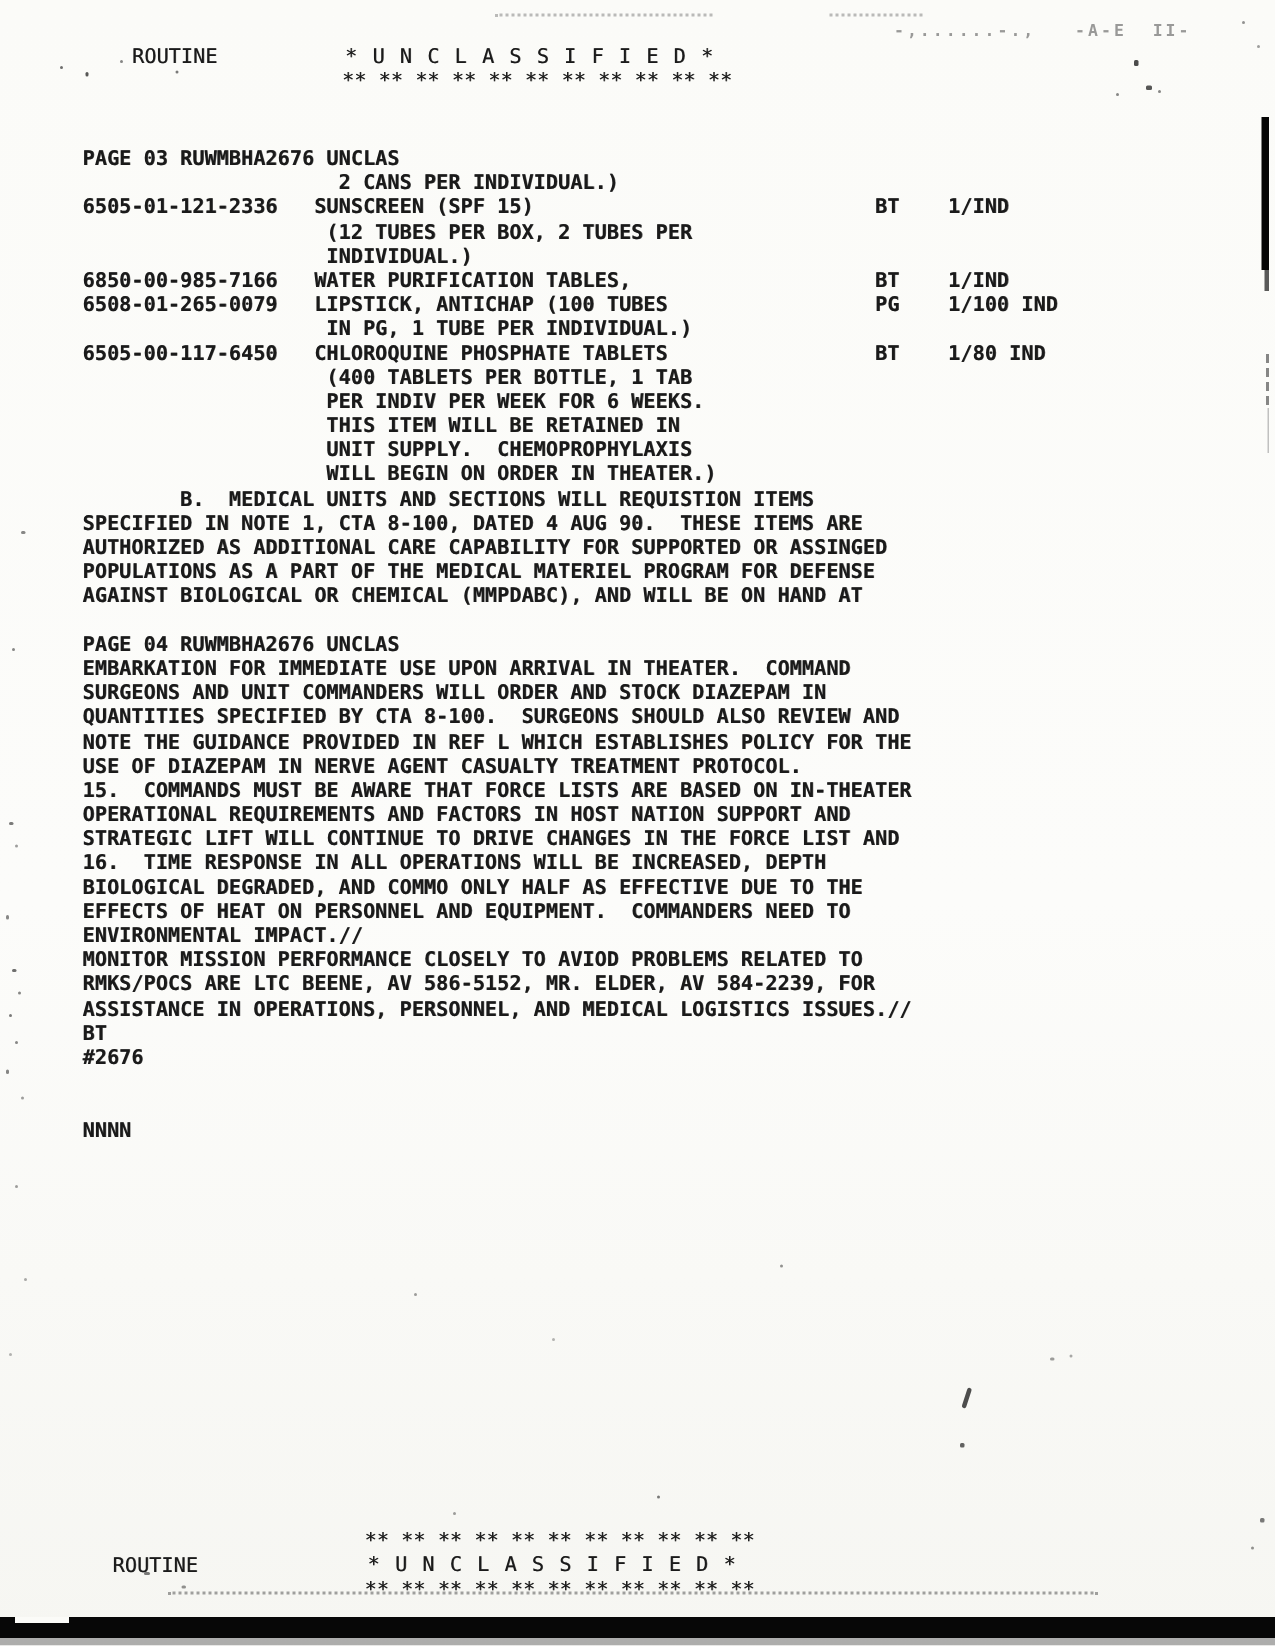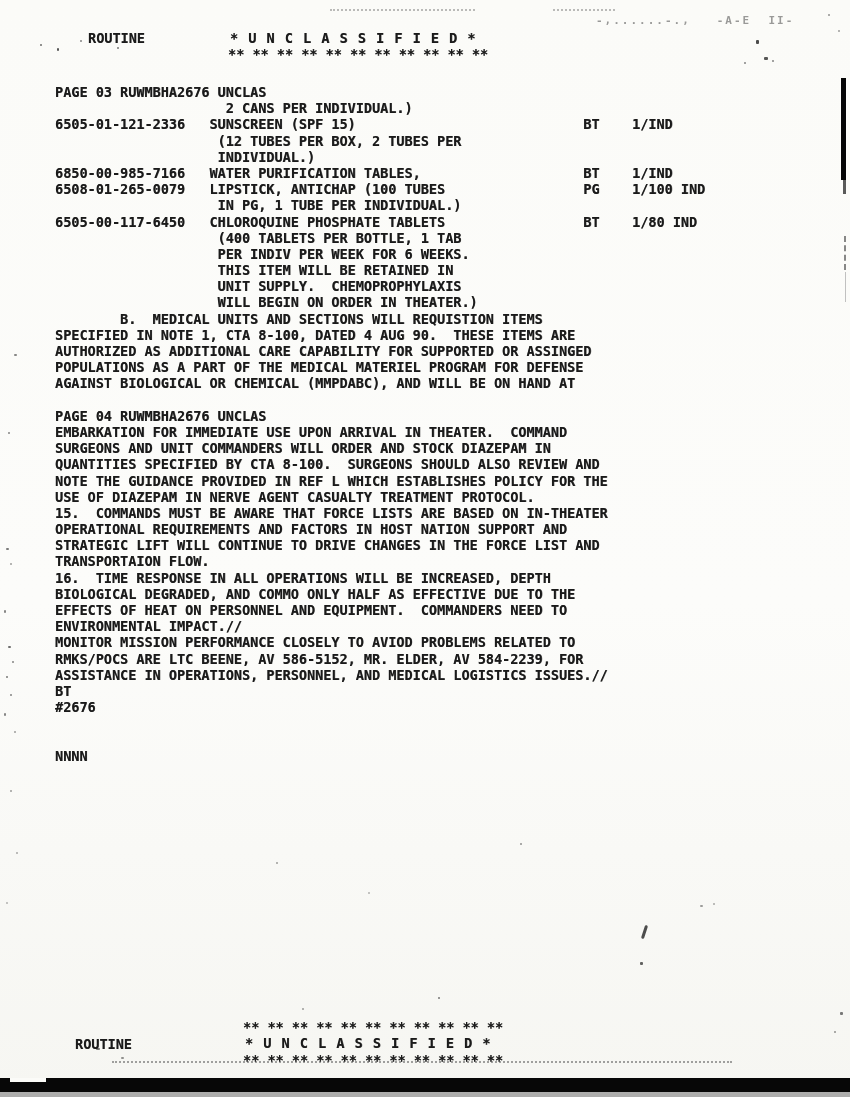--- a/index.html
+++ b/index.html
@@ -3,26 +3,26 @@
 <meta charset="utf-8">
 <style>
   html,body{margin:0;padding:0;}
   body{
     width:850px;height:1097px;position:relative;overflow:hidden;
     background:linear-gradient(180deg,#fbfbf8 0%,#fcfcfa 55%,#f6f6f2 100%);
     font-family:"DejaVu Sans Mono", monospace;
   }
   .page{position:absolute;inset:0;}
   .doc-text{
-    position:absolute;color:#1a1a1a;font-weight:bold;font-size:13.5px;
+    position:absolute;color:#1a1a1a;font-weight:normal;font-size:13.5px;
     white-space:pre;letter-spacing:0;
     text-shadow:0.35px 0 0 rgba(25,25,25,.65);
   }
   .banner-spaced{letter-spacing:1px;text-align:center;}
-  #body-block{position:absolute;left:55px;top:84px;}
+  #body-block{position:absolute;left:55px;top:98px;}
   .ln{white-space:pre;height:16.2px;line-height:16.2px;font-size:13.5px;
       color:#1a1a1a;font-weight:bold;text-shadow:0.35px 0 0 rgba(25,25,25,.65);}
   .smudge{
     position:absolute;left:596px;top:14px;color:#3a3a3a;font-size:11px;
     font-weight:bold;letter-spacing:2px;opacity:.5;filter:blur(.4px);white-space:pre;
   }
   .artifact{position:absolute;}
   .edge-line-1{left:841px;top:78px;width:5px;height:102px;background:#050505;}
   .edge-line-2{left:843px;top:180px;width:3px;height:14px;background:#3d3d3d;opacity:.85;}
   .edge-line-3{left:844px;top:236px;width:0;height:34px;border-left:2px dashed #555;opacity:.7;}
@@ -71,21 +71,20 @@
       <div class="ln"></div>
       <div class="ln">PAGE 04 RUWMBHA2676 UNCLAS</div>
       <div class="ln">EMBARKATION FOR IMMEDIATE USE UPON ARRIVAL IN THEATER.  COMMAND</div>
       <div class="ln">SURGEONS AND UNIT COMMANDERS WILL ORDER AND STOCK DIAZEPAM IN</div>
       <div class="ln">QUANTITIES SPECIFIED BY CTA 8-100.  SURGEONS SHOULD ALSO REVIEW AND</div>
       <div class="ln">NOTE THE GUIDANCE PROVIDED IN REF L WHICH ESTABLISHES POLICY FOR THE</div>
       <div class="ln">USE OF DIAZEPAM IN NERVE AGENT CASUALTY TREATMENT PROTOCOL.</div>
       <div class="ln">15.  COMMANDS MUST BE AWARE THAT FORCE LISTS ARE BASED ON IN-THEATER</div>
       <div class="ln">OPERATIONAL REQUIREMENTS AND FACTORS IN HOST NATION SUPPORT AND</div>
       <div class="ln">STRATEGIC LIFT WILL CONTINUE TO DRIVE CHANGES IN THE FORCE LIST AND</div>
-      <div class="ln">TRANSPORTAION FLOW.</div>
       <div class="ln">16.  TIME RESPONSE IN ALL OPERATIONS WILL BE INCREASED, DEPTH</div>
       <div class="ln">BIOLOGICAL DEGRADED, AND COMMO ONLY HALF AS EFFECTIVE DUE TO THE</div>
       <div class="ln">EFFECTS OF HEAT ON PERSONNEL AND EQUIPMENT.  COMMANDERS NEED TO</div>
       <div class="ln">ENVIRONMENTAL IMPACT.//</div>
       <div class="ln">MONITOR MISSION PERFORMANCE CLOSELY TO AVIOD PROBLEMS RELATED TO</div>
       <div class="ln">RMKS/POCS ARE LTC BEENE, AV 586-5152, MR. ELDER, AV 584-2239, FOR</div>
       <div class="ln">ASSISTANCE IN OPERATIONS, PERSONNEL, AND MEDICAL LOGISTICS ISSUES.//</div>
       <div class="ln">BT</div>
       <div class="ln">#2676</div>
       <div class="ln"></div>

